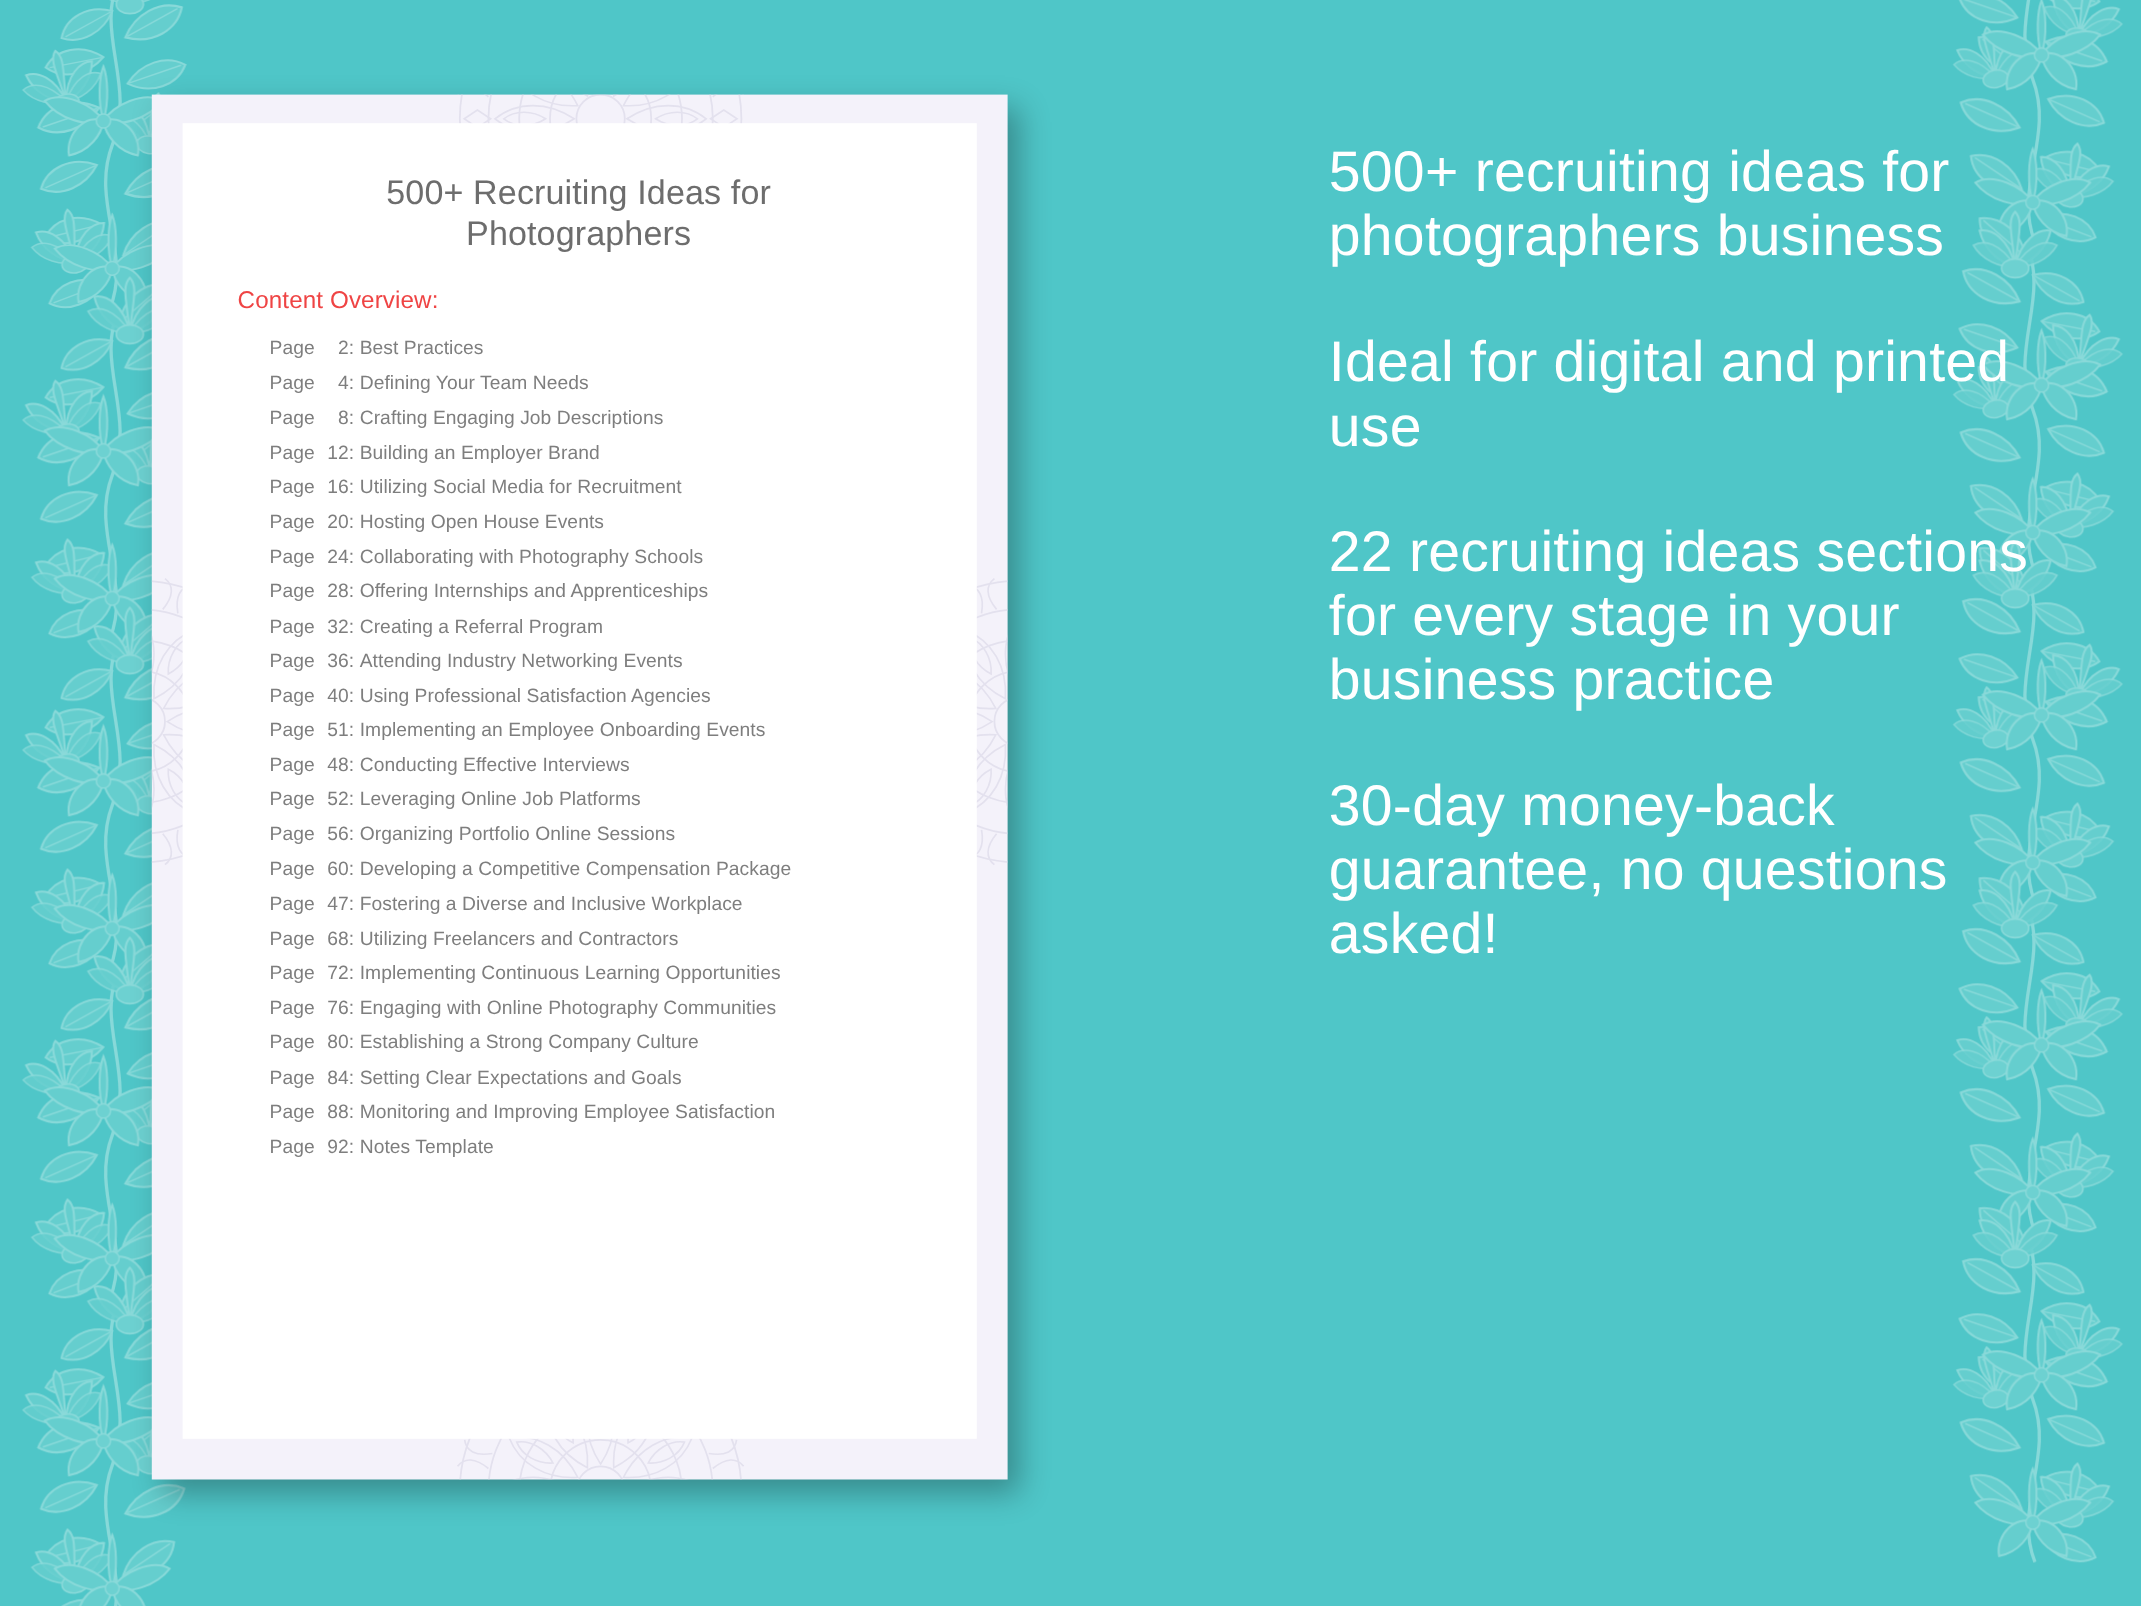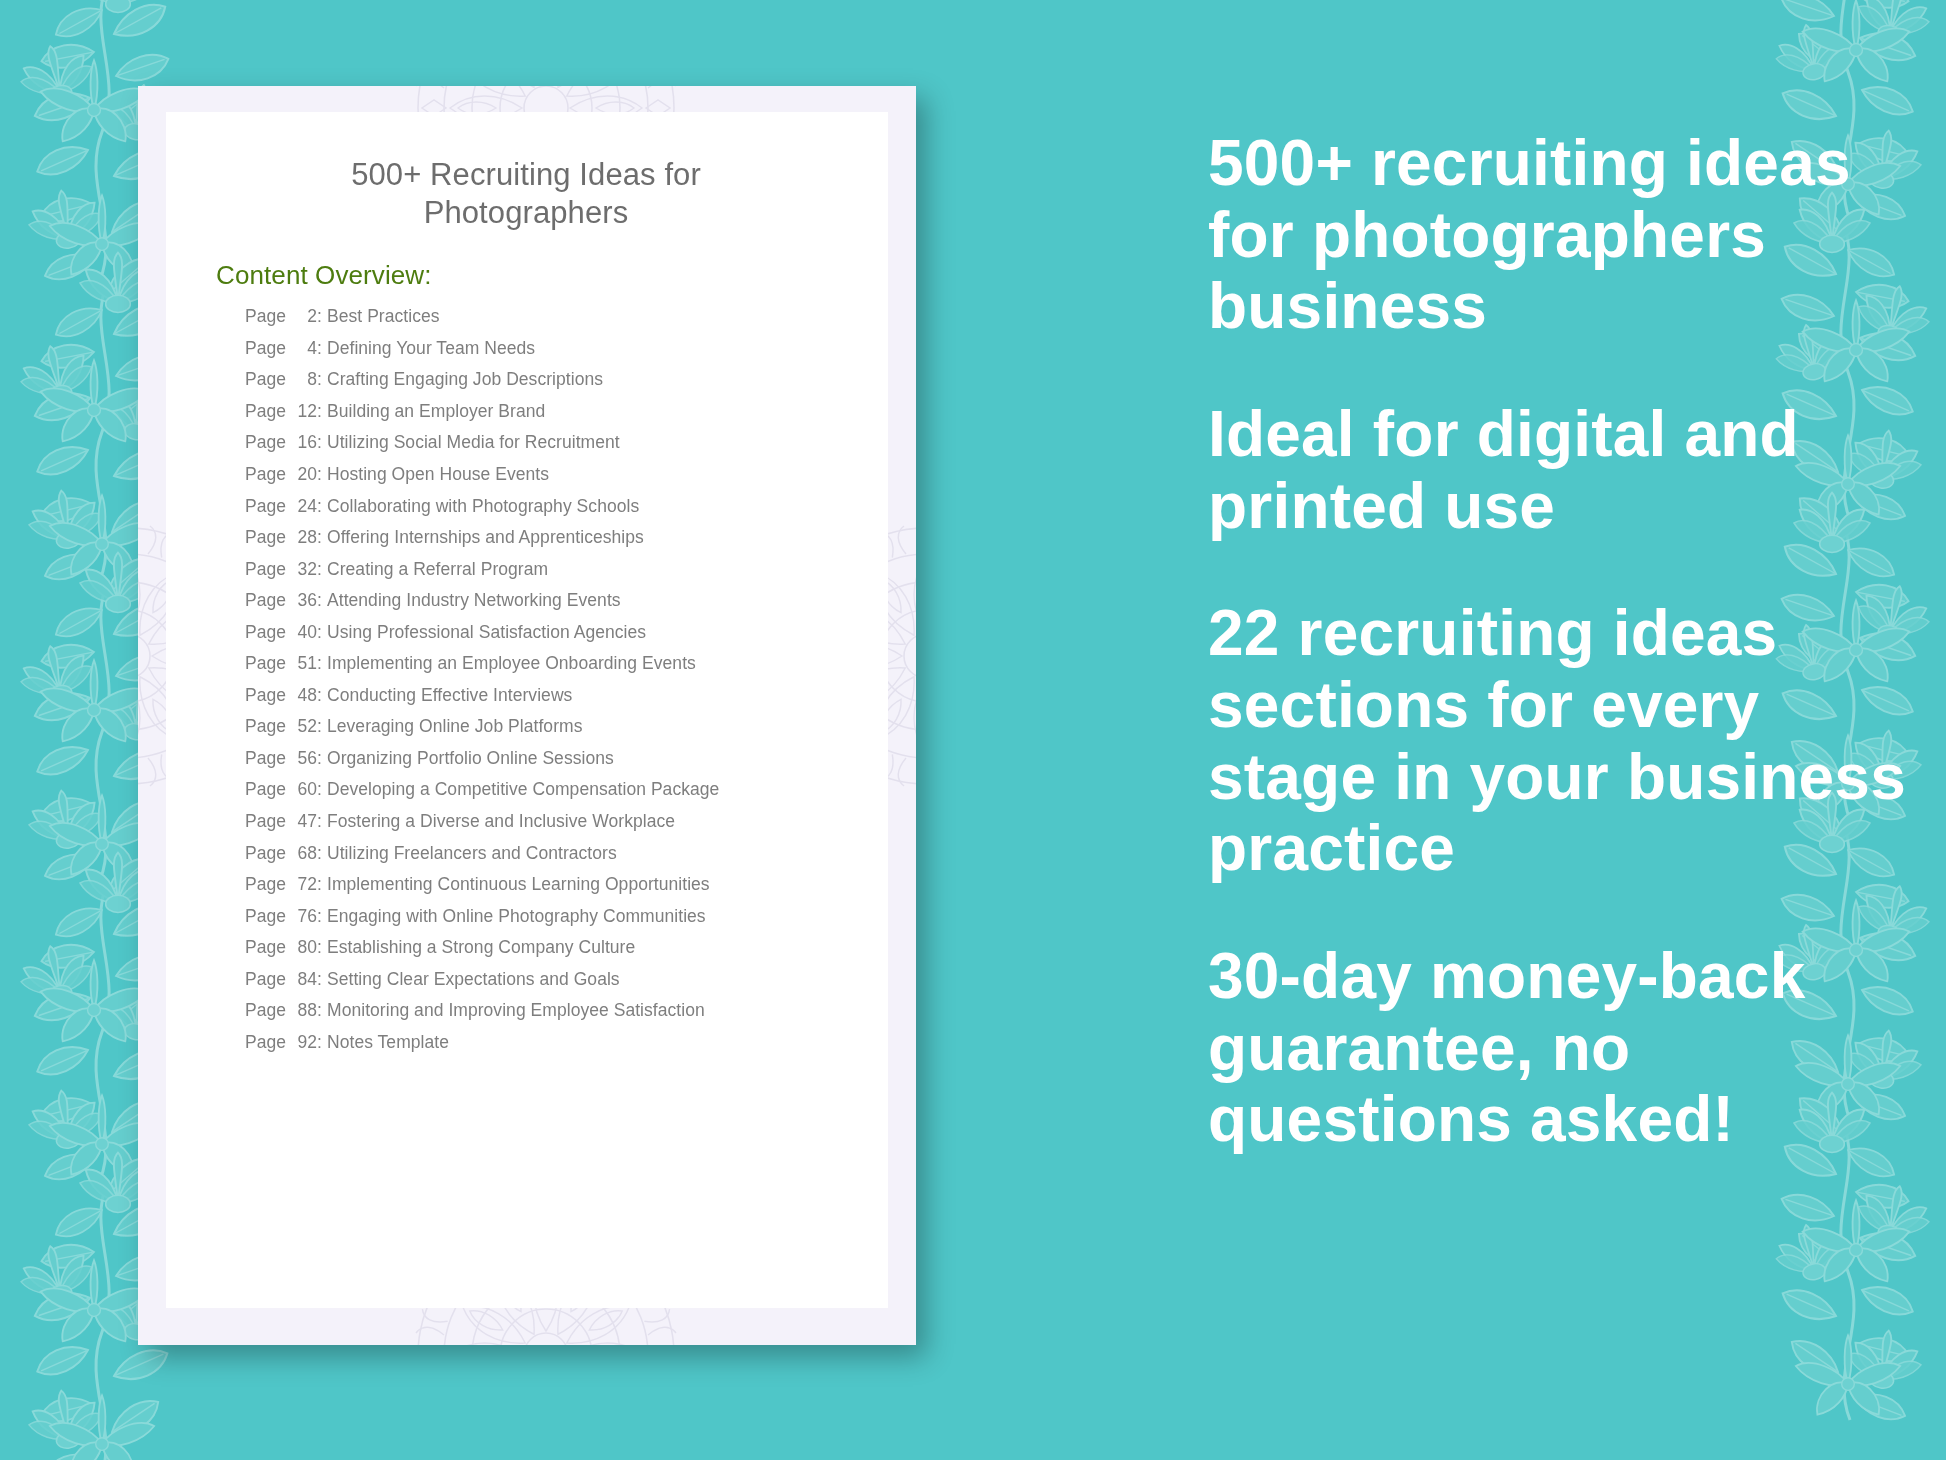--- a/index.html
+++ b/index.html
@@ -71,22 +71,22 @@
     font-size: 31px;
     line-height: 1.22;
     color: #6d6d6d;
     font-weight: 400;
     letter-spacing: 0.1px;
   }
   #overview-label {
     position: absolute;
     left: 50px;
     top: 148px;
-    font-size: 26px;
-    color: #4d7c0f;
+    font-size: 22px;
+    color: #ef4444;
     letter-spacing: 0.1px;
   }
   #toc {
     position: absolute;
     left: 79px;
     top: 189px;
     width: 620px;
   }
   .toc-row {
     display: flex;
@@ -110,23 +110,23 @@
 
   
   #promo {
     position: absolute;
     left: 1208px;
     top: 128px;
     width: 700px;
     color: #ffffff;
   }
   .promo-block {
-    font-size: 64px;
+    font-size: 52px;
     line-height: 1.12;
-    font-weight: 700;
+    font-weight: 400;
     margin: 0 0 56px 0;
     letter-spacing: 0.2px;
   }
   .promo-block:last-child { margin-bottom: 0; }
 </style>
 </head>
 <body>
 
 <div id="bg">
 

